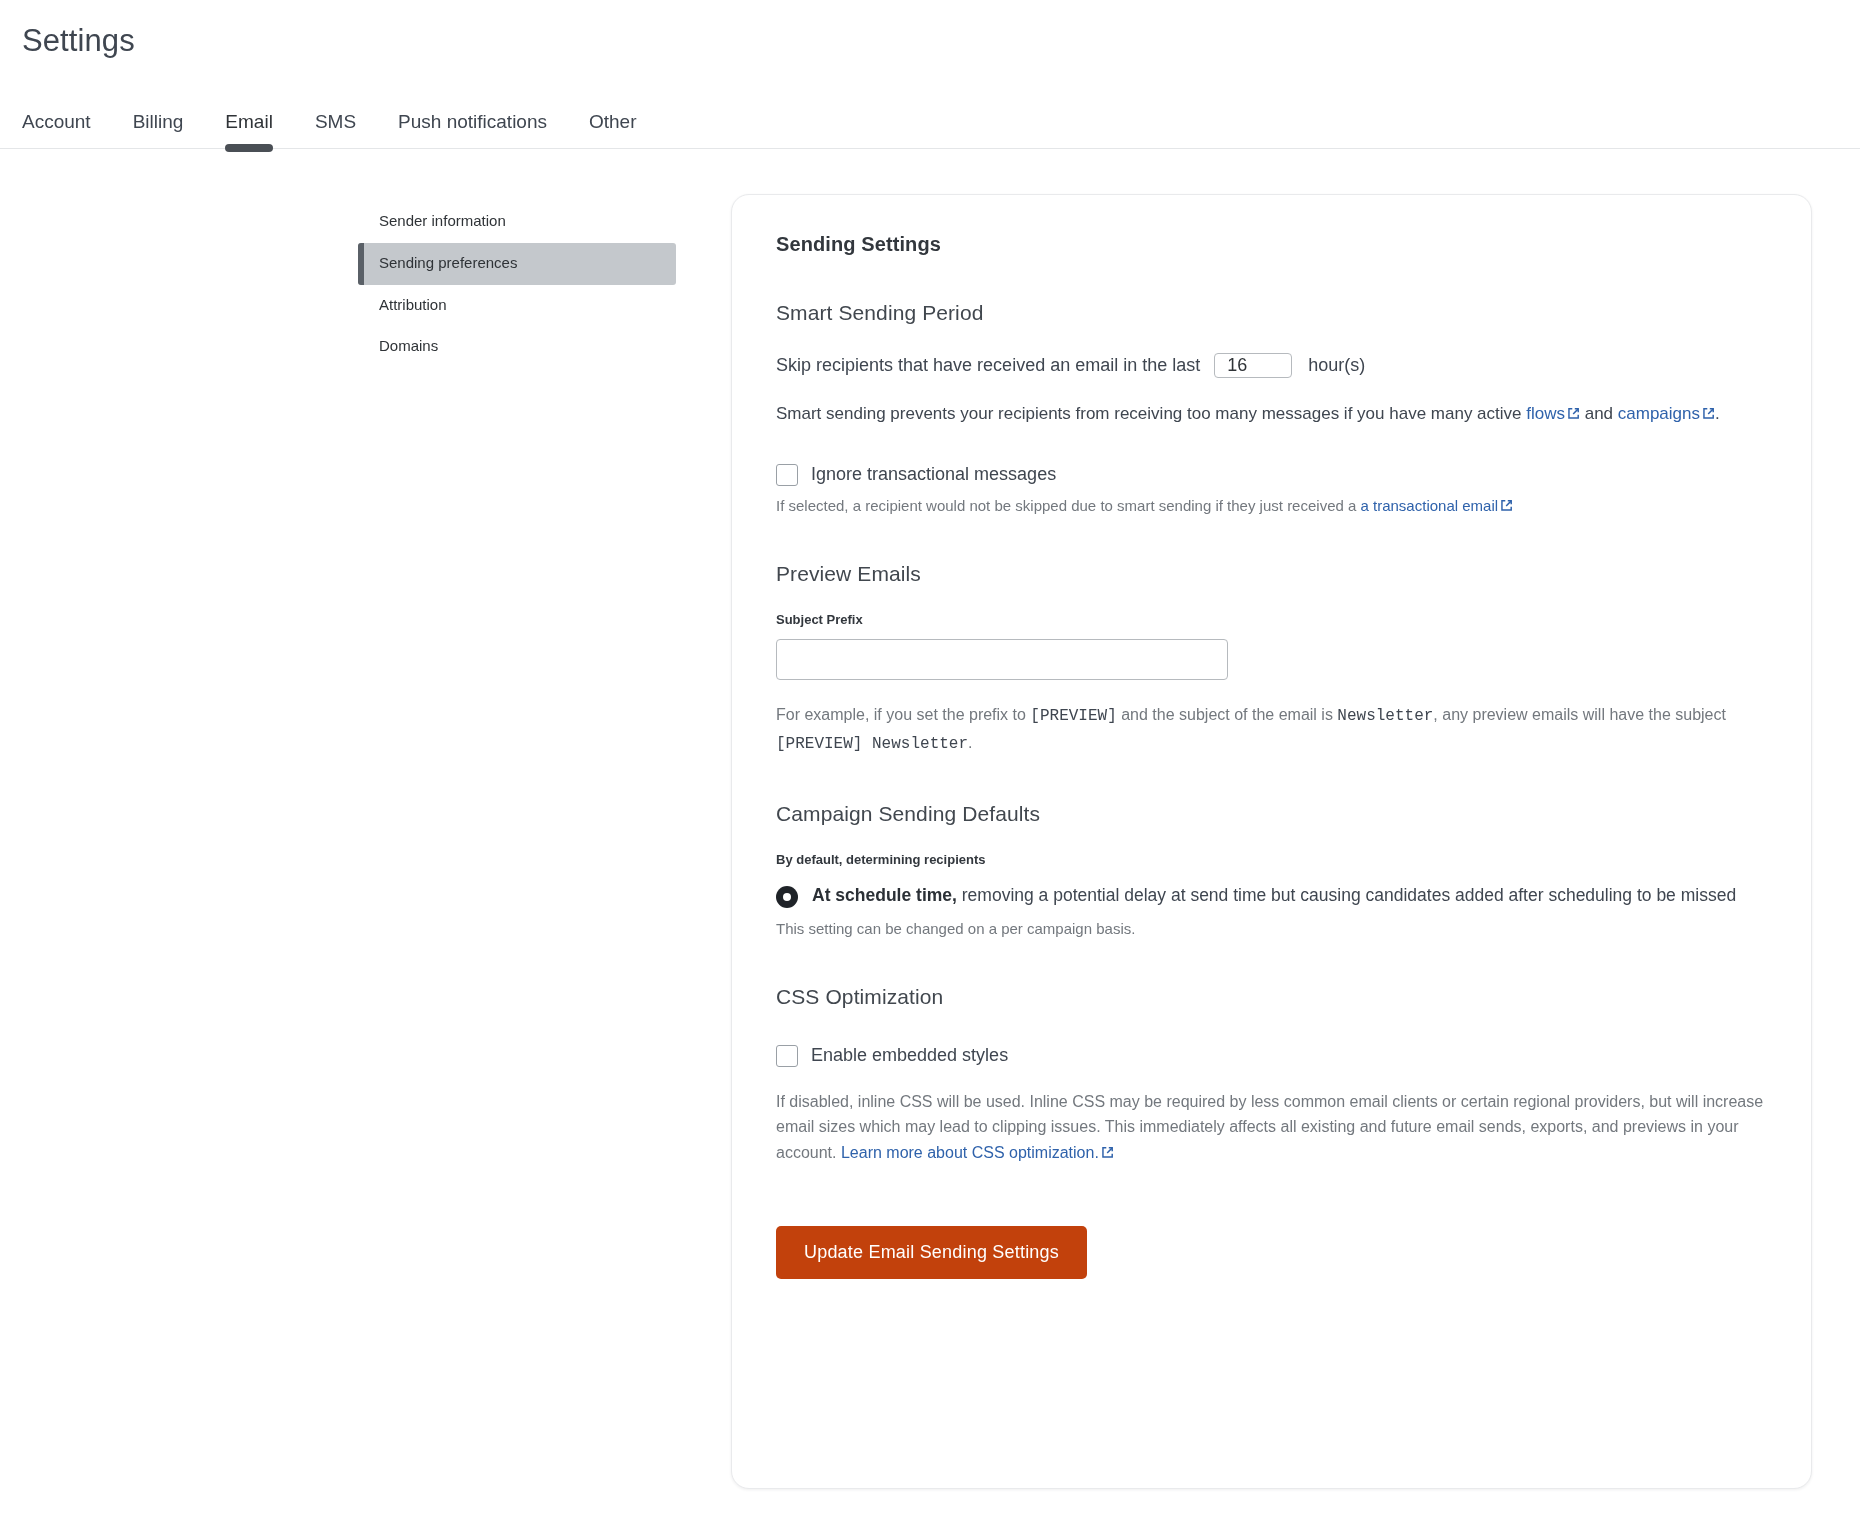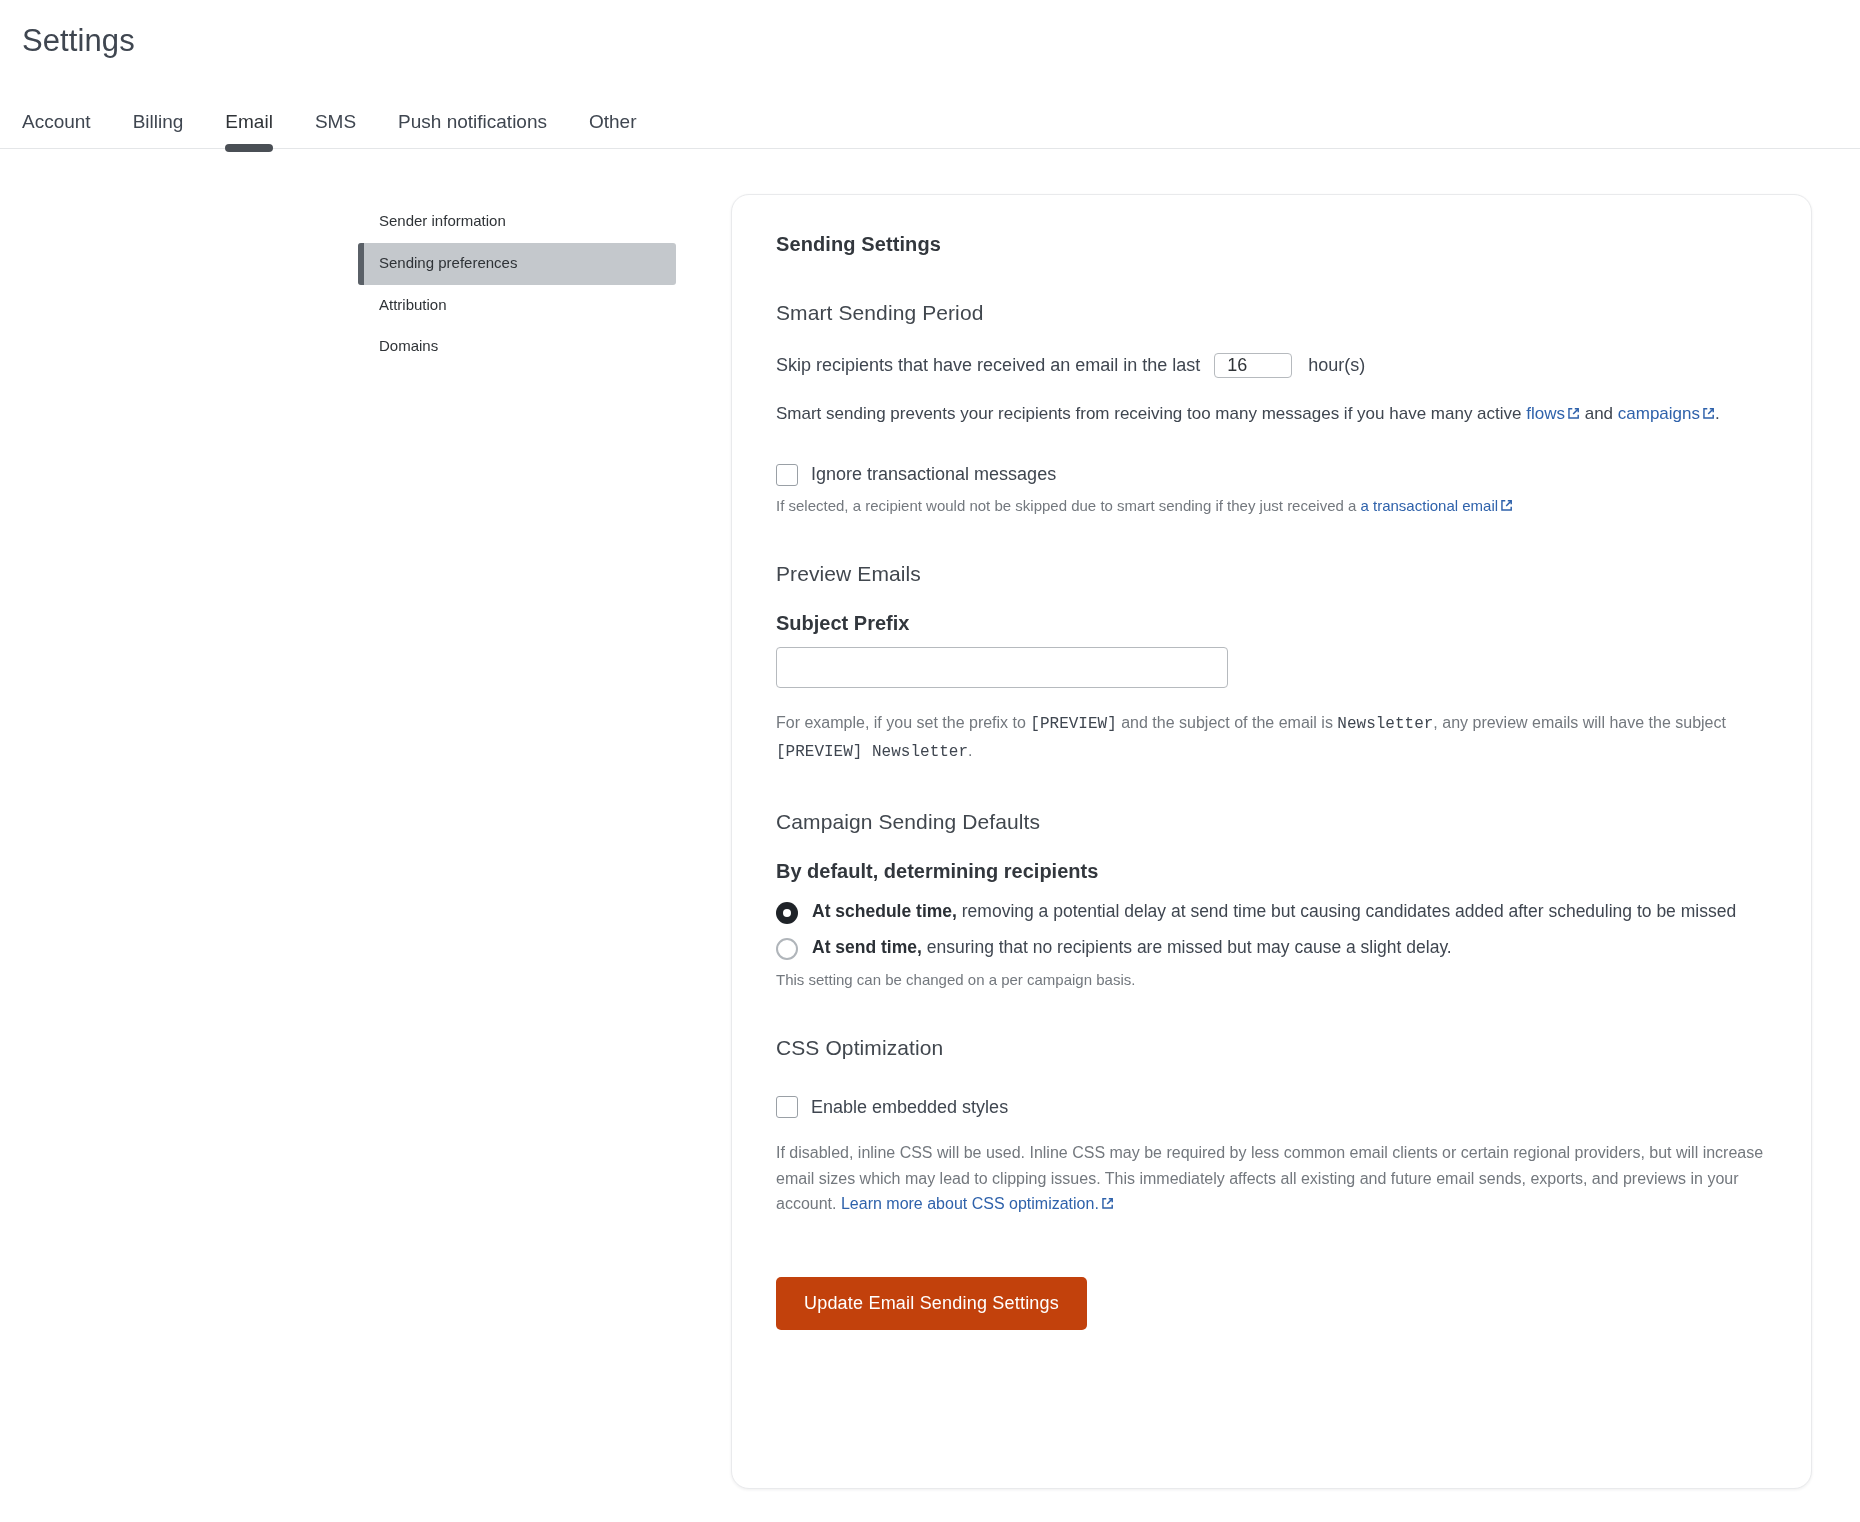--- a/index.html
+++ b/index.html
@@ -121,21 +121,21 @@
 
   .section-title {
     font-size: 21px;
     font-weight: 400;
     color: #41474e;
     margin: 45px 0 0 0;
     letter-spacing: 0.1px;
   }
 
   .field-label {
-    font-size: 20px;
+    font-size: 13px;
     font-weight: 700;
     color: #32373d;
     margin: 26px 0 12px 0;
   }
 
   .row-inline {
     display: flex;
     align-items: center;
     margin-top: 28px;
     font-size: 18px;
@@ -365,26 +365,20 @@
 
     <div class="field-label">By default, determining recipients</div>
 
     <div class="radio-group">
       <div class="radio-row">
         <div class="radio selected"></div>
         <div class="radio-text">
           <b>At schedule time,</b><span> removing a potential delay at send time but causing candidates added after scheduling to be missed</span>
         </div>
       </div>
-      <div class="radio-row">
-        <div class="radio"></div>
-        <div class="radio-text">
-          <b>At send time,</b><span> ensuring that no recipients are missed but may cause a slight delay.</span>
-        </div>
-      </div>
     </div>
     <p class="hint">This setting can be changed on a per campaign basis.</p>
 
     
     <h3 class="section-title">CSS Optimization</h3>
 
     <div class="check-row">
       <div class="checkbox"></div>
       <span class="check-label">Enable embedded styles</span>
     </div>

